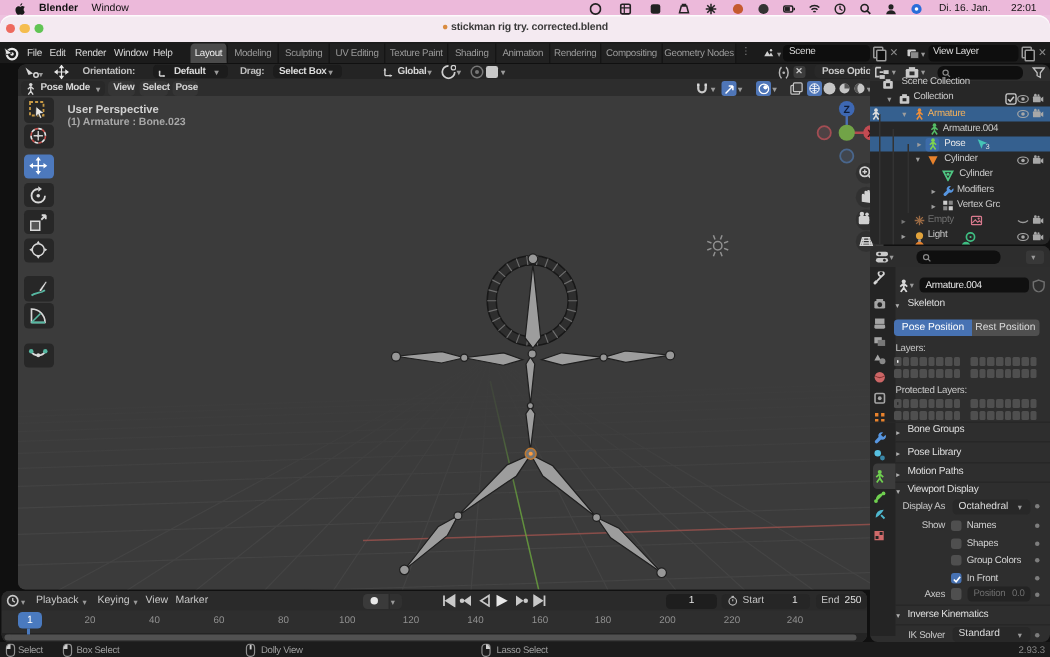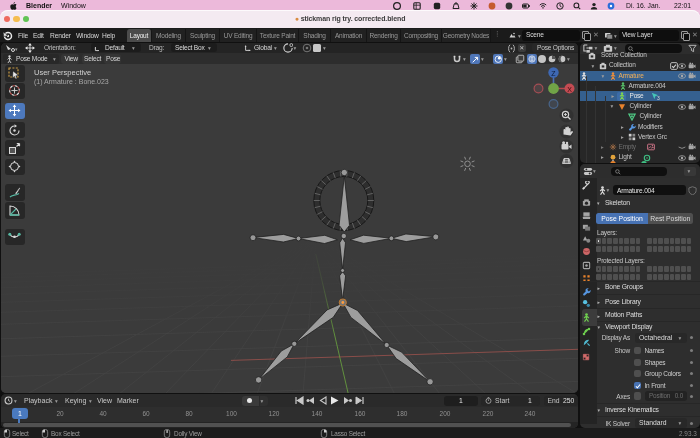--- a/index.html
+++ b/index.html
@@ -10,21 +10,21 @@
 #titlebar{left:0;top:10px;width:700px;height:17.5px;background:#f4eaf1;border-radius:8px 8px 0 0;box-shadow:inset 0 1px 0 #fdfafc;}
 .tl{width:6.4px;height:6.4px;border-radius:50%;top:16px;}
 #title{width:700px;top:14.5px;text-align:center;font-size:7px;color:#3a3a3a;font-weight:bold;letter-spacing:-0.1px;}
 
 #topbar{left:0;top:27.5px;width:700px;height:14.5px;background:#1b1b1b;}
 .menu{font-size:6.7px;color:#d6d6d6;top:31.5px;letter-spacing:-0.2px;}
 .tab{font-size:6.5px;color:#9a9a9a;top:28.5px;height:13.5px;line-height:14px;background:#212121;border-right:1px solid #151515;text-align:center;letter-spacing:-0.2px;}
 .tabact{background:#4b4b4b;color:#f0f0f0;border-radius:3px 3px 0 0;}
 
 .area{background:#2d2d2d;border-radius:5px;}
-#vp{left:1px;top:42.5px;width:577px;height:350.5px;background:#3b3b3b;overflow:hidden;}
+#vp{left:12px;top:42.5px;width:577px;height:350.5px;background:#3b3b3b;overflow:hidden;font-weight:bold;}
 #toolrow{left:0;top:0;width:577px;height:10.5px;background:#242424;}
 #hdrrow{left:0;top:10.5px;width:577px;height:11px;background:#2d2d2d;}
 #outliner{left:579.5px;top:42.5px;width:120px;height:120.5px;background:#272727;overflow:hidden;}
 #props{left:579.5px;top:164px;width:120px;height:263.5px;background:#2e2e2e;overflow:hidden;}
 #timeline{left:1px;top:394px;width:577px;height:33.5px;background:#2b2b2b;overflow:hidden;}
 #statusbar{left:0;top:428px;width:700px;height:10px;background:#1c1c1c;}
 .lbl{font-size:6.6px;color:#bfbfbf;white-space:nowrap;letter-spacing:-0.2px;}
 .drop{background:#1c1c1c;border-radius:3px;color:#dcdcdc;font-size:6.6px;white-space:nowrap;letter-spacing:-0.2px;}
 .carat{color:#9a9a9a;font-size:5.5px;}
 .tbtn{left:4px;width:19.5px;height:16.3px;background:#272727;border-radius:3px;display:flex;align-items:center;justify-content:center;}

